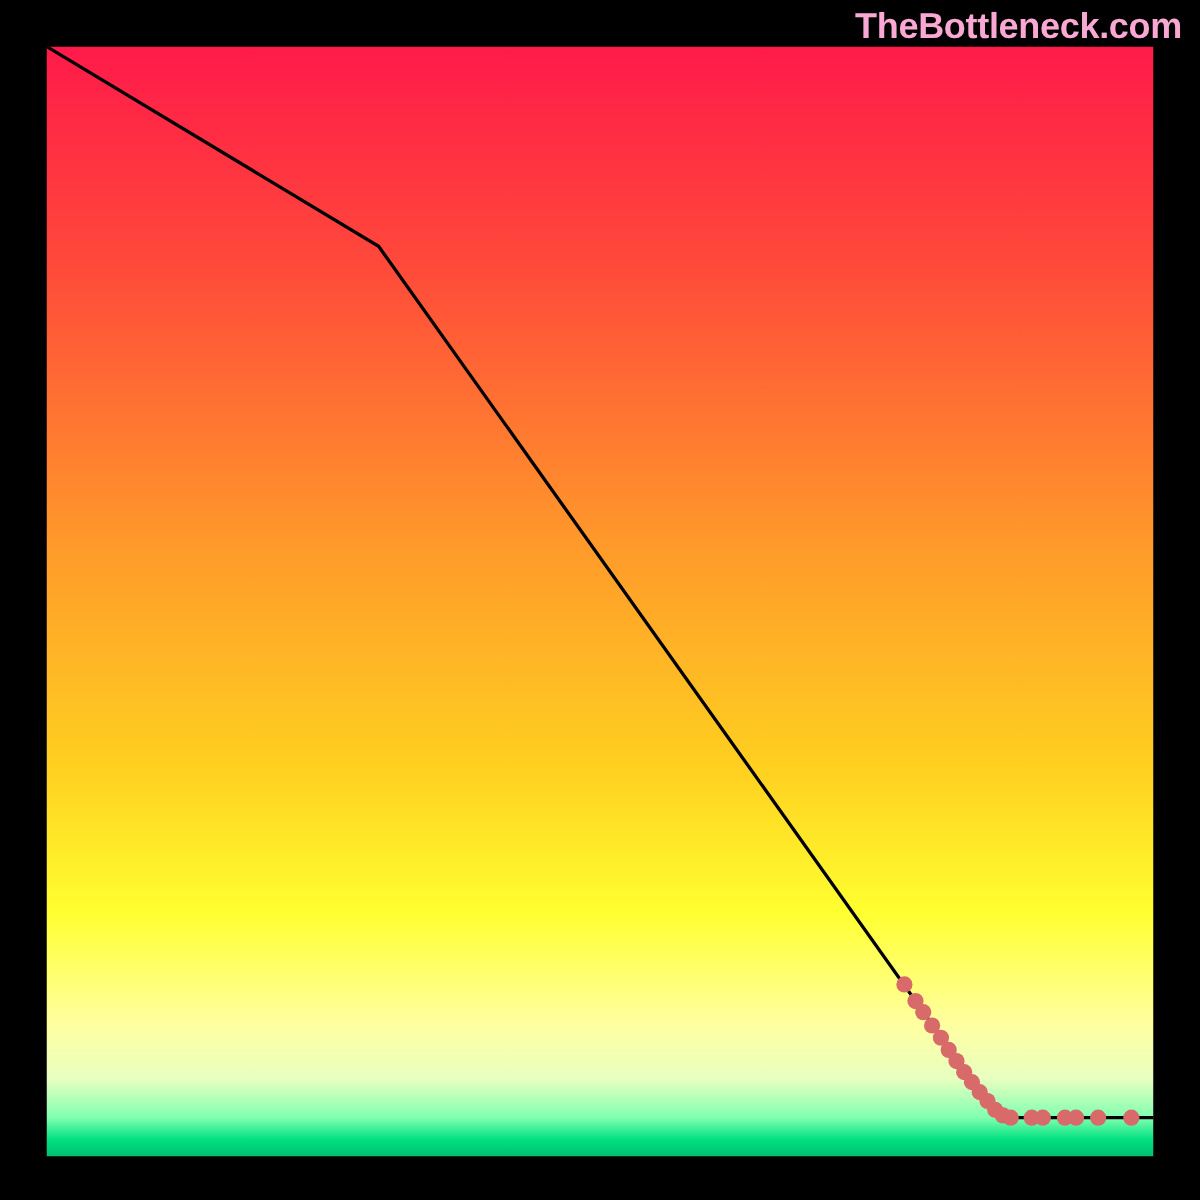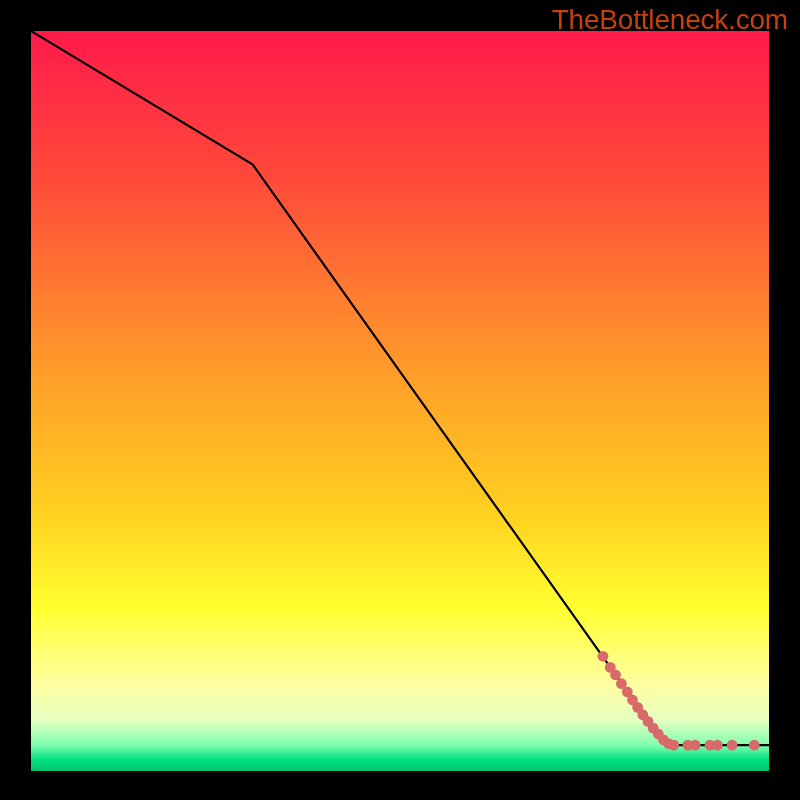--- a/index.html
+++ b/index.html
@@ -7,23 +7,23 @@
     width: 800px;
     height: 800px;
     background: #000;
     position: relative;
     font-family: Arial, Helvetica, sans-serif;
   }
   .attribution {
     position: absolute;
     top: 4px;
     right: 12px;
-    color: #c2410c;
-    font-size: 28px;
-    font-weight: 400;
+    color: #f9a8d4;
+    font-size: 24px;
+    font-weight: 700;
     letter-spacing: -0.2px;
   }
   .plot-area {
     position: absolute;
     left: 31px;
     top: 31px;
     width: 738px;
     height: 740px;
   }
   svg { display: block; }

